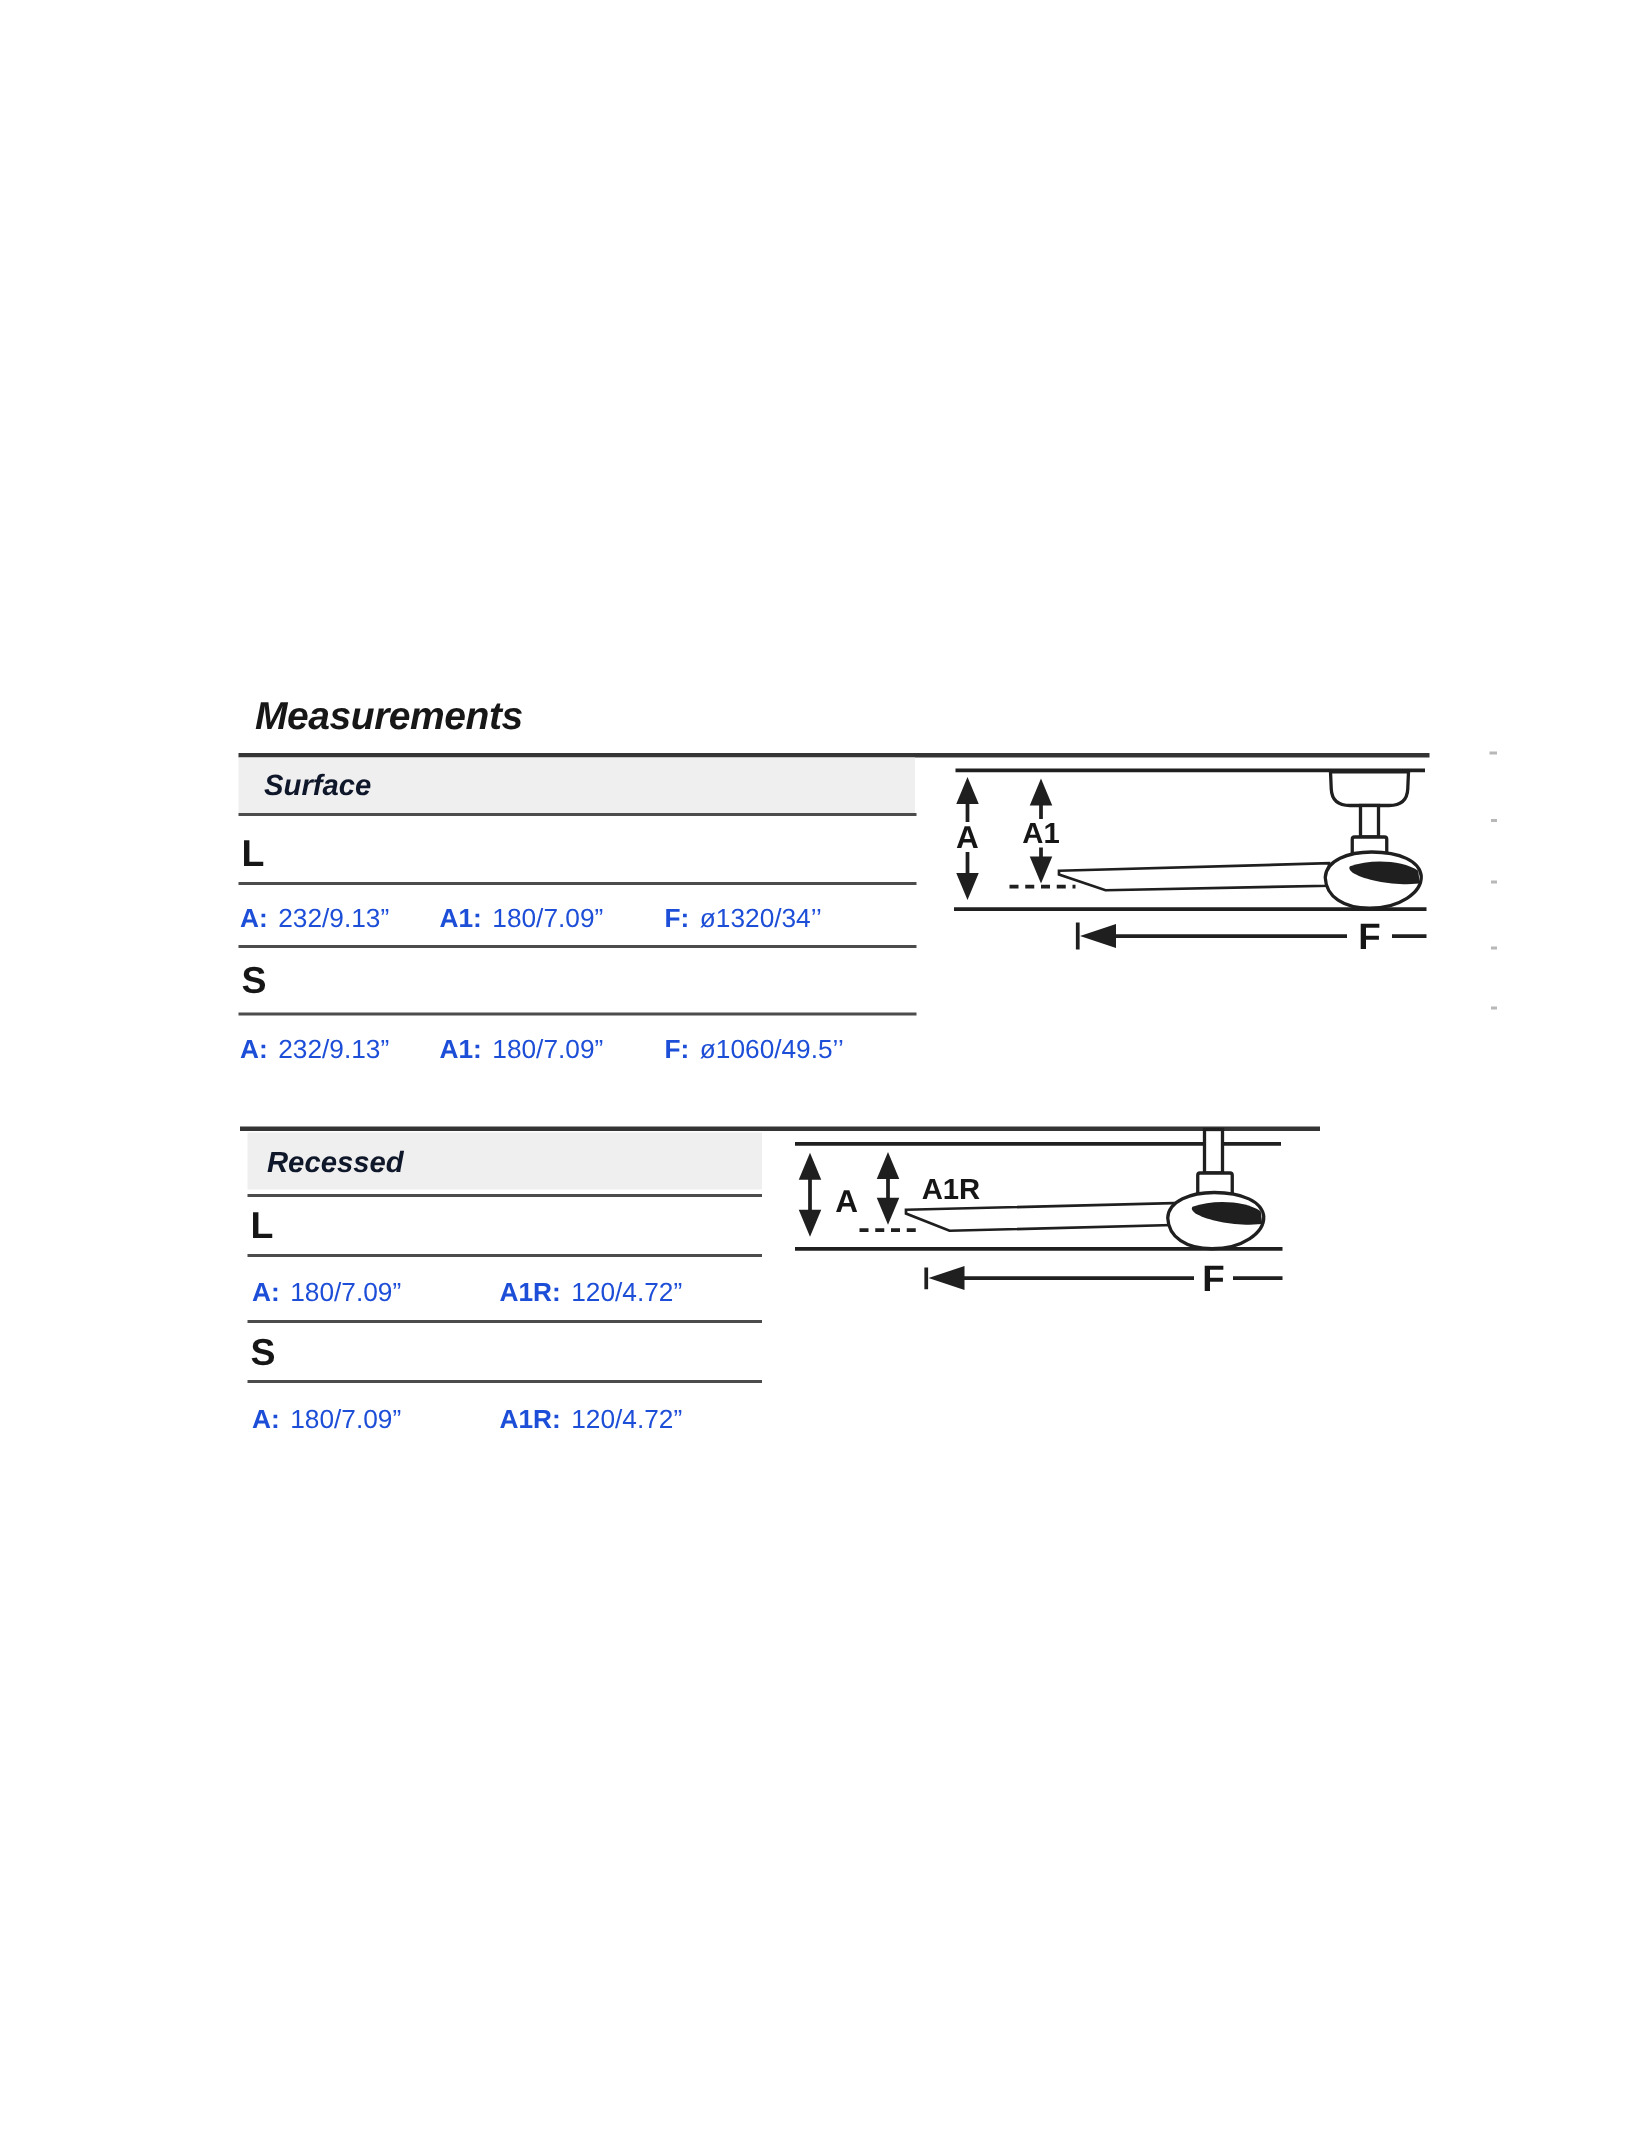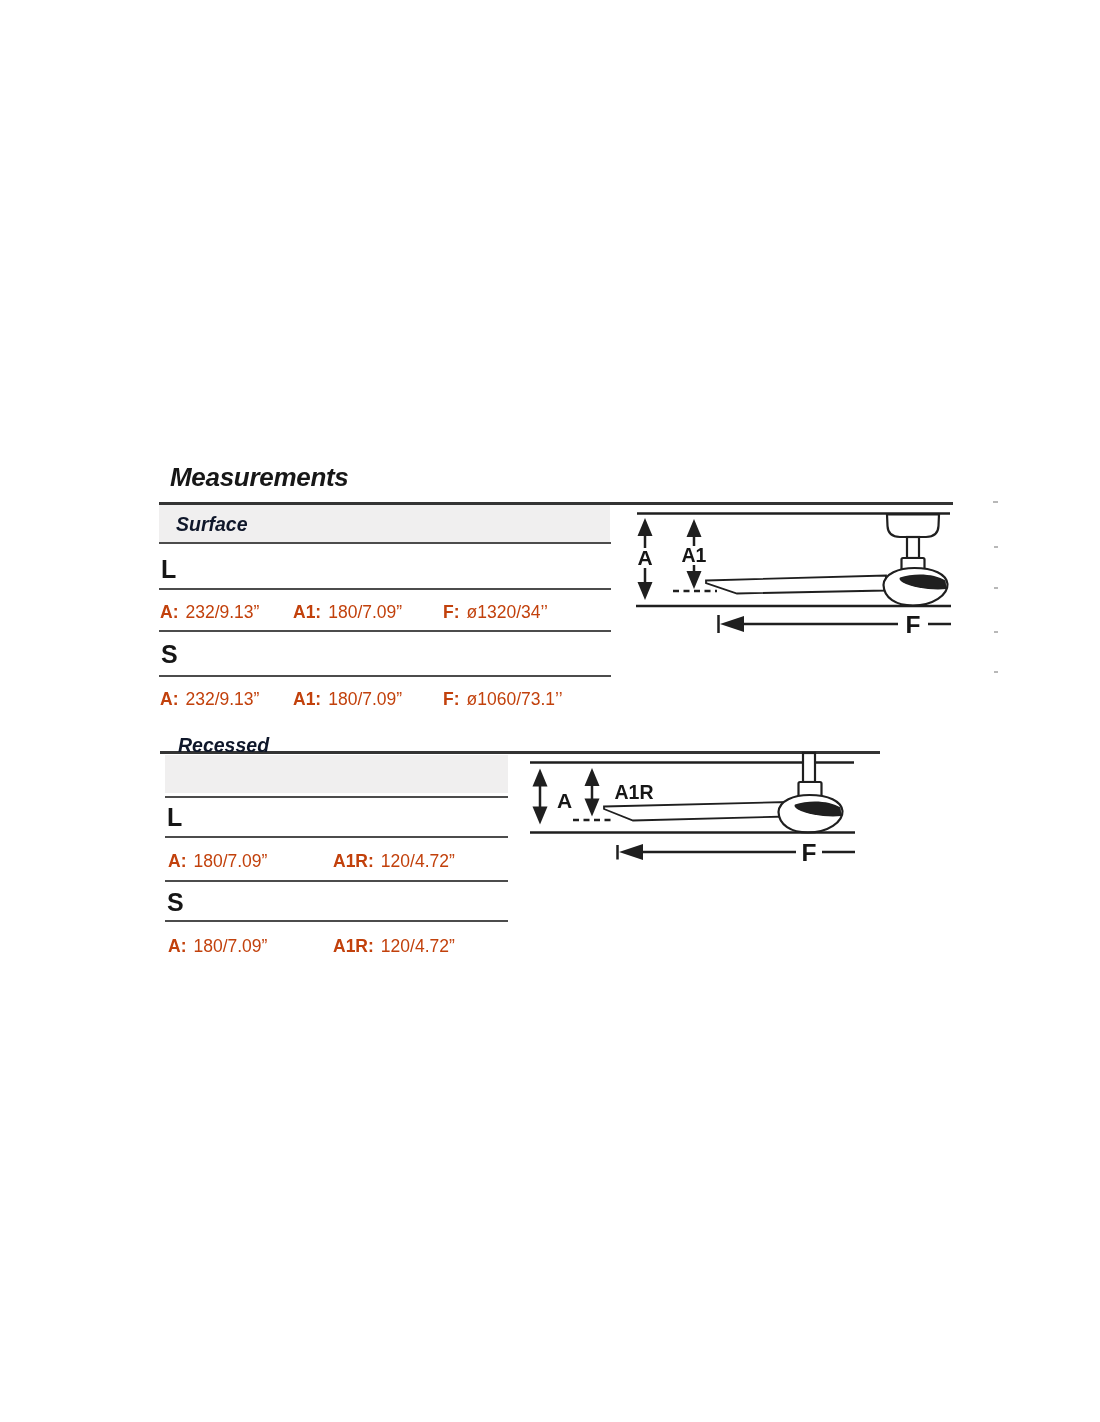--- a/index.html
+++ b/index.html
@@ -6,21 +6,21 @@
   #page{position:relative;width:1100px;height:1422px;background:#ffffff;overflow:hidden;
         font-family:"Liberation Sans","DejaVu Sans",sans-serif;color:#1a1a1a;text-align:center;}
   .abs{position:absolute;line-height:1;}
   .title{font-size:26px;font-weight:bold;font-style:italic;letter-spacing:-0.3px;color:#171717;}
   .rule{position:absolute;background:#343434;}
   .thinline{position:absolute;background:#4c4c4c;}
   .graybar{position:absolute;background:#f0efef;}
   .hdr{font-size:19.5px;font-weight:bold;font-style:italic;color:#0f172a;}
   .sizeletter{font-size:25px;font-weight:bold;color:#161616;}
   .mrow{position:absolute;height:20px;}
-  .pair{position:absolute;top:0;white-space:nowrap;font-size:17.5px;color:#c2410c;}
+  .pair{position:absolute;top:0;white-space:nowrap;font-size:17.5px;color:#1d4ed8;}
   .pair .lbl{font-weight:bold;margin-right:7px;}
   .edge-mark{position:absolute;background:#b8b8b8;}
   svg text{font-family:"Liberation Sans","DejaVu Sans",sans-serif;fill:#161616;}
 </style>
 </head>
 <body>
 
 <div id="page">
 
   <div class="abs title" style="left:170px;top:464px;">Measurements</div>
@@ -40,21 +40,21 @@
       <span class="pair" style="left:443px;"><span class="lbl">F:</span><span class="val">ø1320/34’’</span></span>
     </div>
     <div class="thinline" style="left:159px;top:630px;width:452px;height:2px;"></div>
 
     <div class="abs sizeletter" style="left:161px;top:642px;">S</div>
     <div class="thinline" style="left:159px;top:675px;width:452px;height:2px;"></div>
 
     <div class="mrow" style="left:0;top:689px;">
       <span class="pair" style="left:160px;"><span class="lbl">A:</span><span class="val">232/9.13”</span></span>
       <span class="pair" style="left:293px;"><span class="lbl">A1:</span><span class="val">180/7.09”</span></span>
-      <span class="pair" style="left:443px;"><span class="lbl">F:</span><span class="val">ø1060/73.1’’</span></span>
+      <span class="pair" style="left:443px;"><span class="lbl">F:</span><span class="val">ø1060/49.5’’</span></span>
     </div>
 
     <svg class="abs" style="left:620px;top:495px;" width="395" height="155" viewBox="620 495 395 155">
 
       <line x1="637" y1="513.5" x2="950" y2="513.5" stroke="#1f1f1f" stroke-width="2.5"></line>
 
       <g>
         <polygon points="645,518 637.5,536 652.5,536" fill="#1f1f1f"></polygon>
         <line x1="645" y1="533" x2="645" y2="548" stroke="#1f1f1f" stroke-width="2.5"></line>
         <line x1="645" y1="568" x2="645" y2="583" stroke="#1f1f1f" stroke-width="2.5"></line>
@@ -91,21 +91,21 @@
         <line x1="742" y1="624" x2="898" y2="624" stroke="#1f1f1f" stroke-width="2.5"></line>
         <text x="913" y="632.5" font-size="24.5" font-weight="bold" text-anchor="middle">F</text>
         <line x1="928" y1="624" x2="951" y2="624" stroke="#1f1f1f" stroke-width="2.5"></line>
       </g>
     </svg>
   </div>
 
   <div>
     <div class="rule" style="left:160px;top:751px;width:720px;height:3px;"></div>
     <div class="graybar" style="left:165px;top:755px;width:343px;height:38px;"></div>
-    <div class="abs hdr" style="left:178px;top:736px;">Recessed</div>
+    <div class="abs hdr" style="left:178px;top:766px;">Recessed</div>
     <div class="thinline" style="left:165px;top:796px;width:343px;height:2px;"></div>
 
     <div class="abs sizeletter" style="left:167px;top:805px;">L</div>
     <div class="thinline" style="left:165px;top:836px;width:343px;height:2px;"></div>
 
     <div class="mrow" style="left:0;top:851px;">
       <span class="pair" style="left:168px;"><span class="lbl">A:</span><span class="val">180/7.09”</span></span>
       <span class="pair" style="left:333px;"><span class="lbl">A1R:</span><span class="val">120/4.72”</span></span>
     </div>
     <div class="thinline" style="left:165px;top:880px;width:343px;height:2px;"></div>

